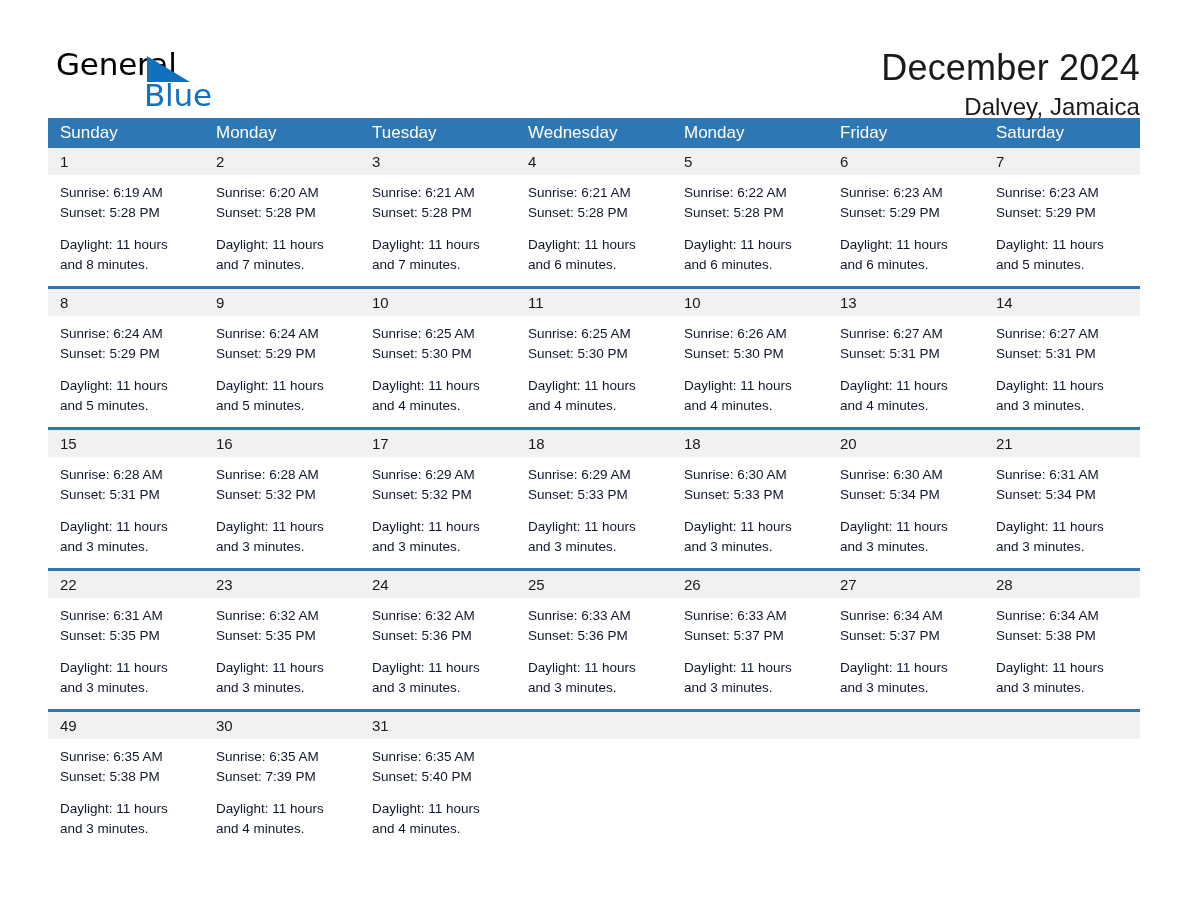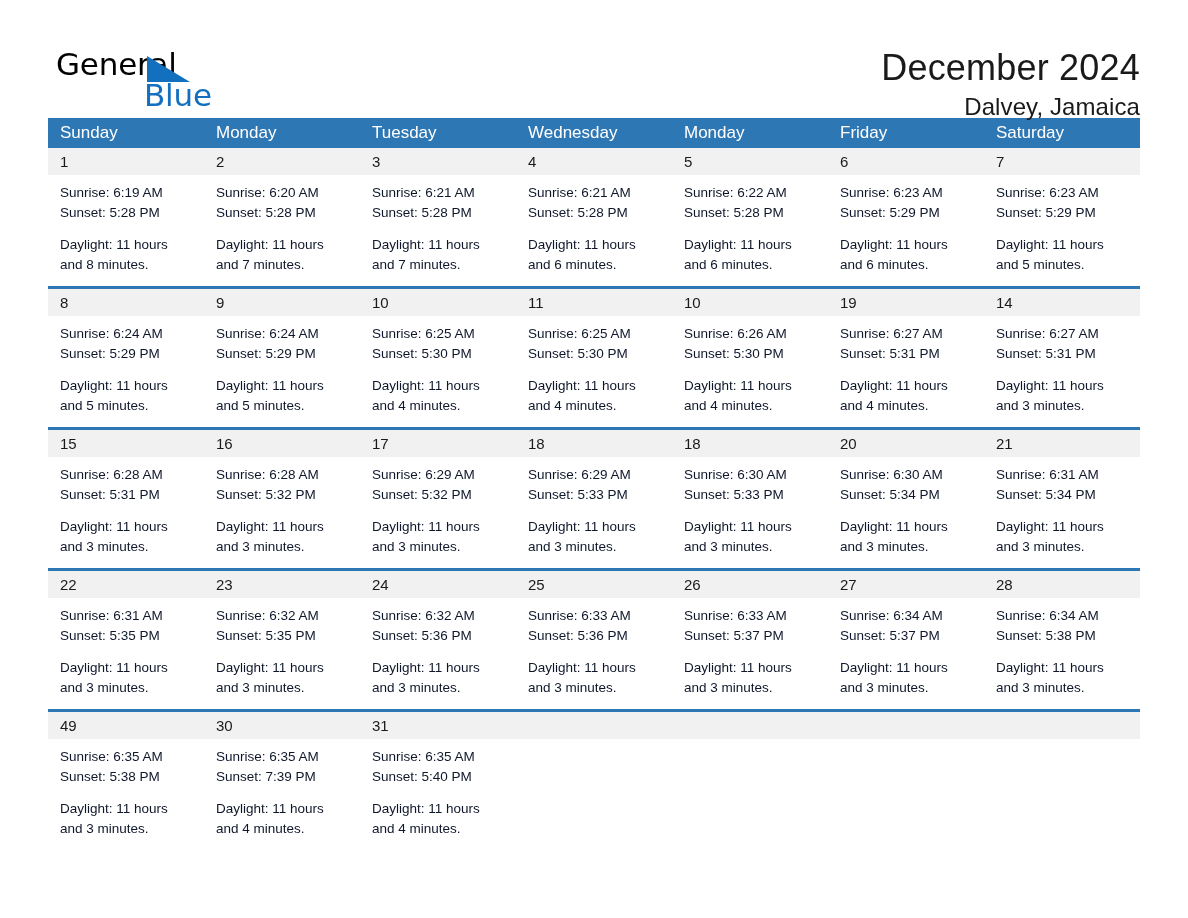--- a/index.html
+++ b/index.html
@@ -280,21 +280,21 @@
           </div>
           <div class="day-cell">
             <div class="day-number-band">10</div>
             <div class="day-body">
               <div>Sunrise: 6:26 AM</div>
               <div>Sunset: 5:30 PM</div>
               <div class="daylight-line">Daylight: 11 hours and 4 minutes.</div>
             </div>
           </div>
           <div class="day-cell">
-            <div class="day-number-band">19</div>
+            <div class="day-number-band">13</div>
             <div class="day-body">
               <div>Sunrise: 6:27 AM</div>
               <div>Sunset: 5:31 PM</div>
               <div class="daylight-line">Daylight: 11 hours and 4 minutes.</div>
             </div>
           </div>
           <div class="day-cell">
             <div class="day-number-band">14</div>
             <div class="day-body">
               <div>Sunrise: 6:27 AM</div>

